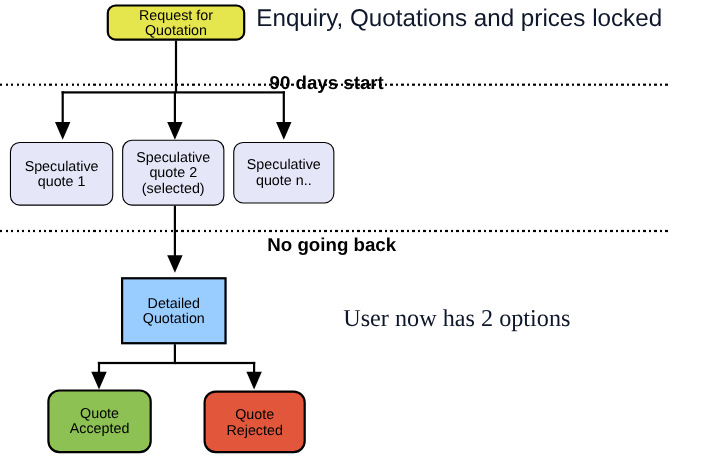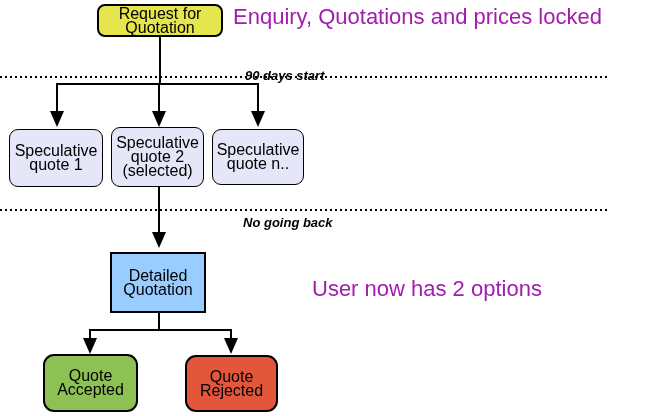--- a/index.html
+++ b/index.html
@@ -13,21 +13,21 @@
   }
   .node {
     position: absolute;
     box-sizing: border-box;
     border: 2px solid #000;
     border-radius: 9px;
     display: flex;
     align-items: center;
     justify-content: center;
     text-align: center;
-    font-size: 16px;
+    font-size: 13px;
     line-height: 14px;
     color: #000;
     white-space: pre-line;
   }
   .node.thin { border-width: 1.5px; }
   .line {
     position: absolute;
     background: #000;
   }
   .dotted {
@@ -37,32 +37,31 @@
   }
   .arrow {
     position: absolute;
     width: 0; height: 0;
     border-left: 7px solid transparent;
     border-right: 7px solid transparent;
     border-top: 16px solid #000;
   }
   .phase-label {
     position: absolute;
-    font-size: 13px;
+    font-size: 17px;
     line-height: 20px;
     font-weight: bold;
     color: #000;
     white-space: nowrap;
-    font-style: italic;
   }
   .annotation {
     position: absolute;
     font-size: 22px;
     line-height: 28px;
-    color: #a21caf;
+    color: #0f172a;
     white-space: pre-line;
   }
 </style>
 </head>
 <body>
 
 <div id="canvas">
 
   <div class="line" style="left:159px; top:37px; width:2px; height:47px;"></div>
   <div class="line" style="left:56px; top:83px; width:203px; height:2px;"></div>
@@ -104,15 +103,15 @@
   <div class="node" style="left: 110px; top: 252px; width: 96px; height: 61px; border-radius: 0; background-color: rgb(153, 204, 255);">Detailed
 Quotation</div>
 
   <div class="node" style="left: 43px; top: 354px; width: 95px; height: 58px; border-radius: 11px; background-color: rgb(141, 193, 83);">Quote
 Accepted</div>
 
   <div class="node" style="left: 185px; top: 355px; width: 93px; height: 57px; border-radius: 11px; background-color: rgb(226, 87, 59);">Quote
 Rejected</div>
 
   <div class="annotation" style="left:233px; top:4px; line-height:26px;">Enquiry, Quotations and prices locked</div>
-  <div class="annotation" style="left:312px; top:275px;">User now has 2 options</div>
+  <div class="annotation" style="left:312px; top:275px;font-family:Liberation Serif, serif;">User now has 2 options</div>
 
 </div>
 
 </body></html>

